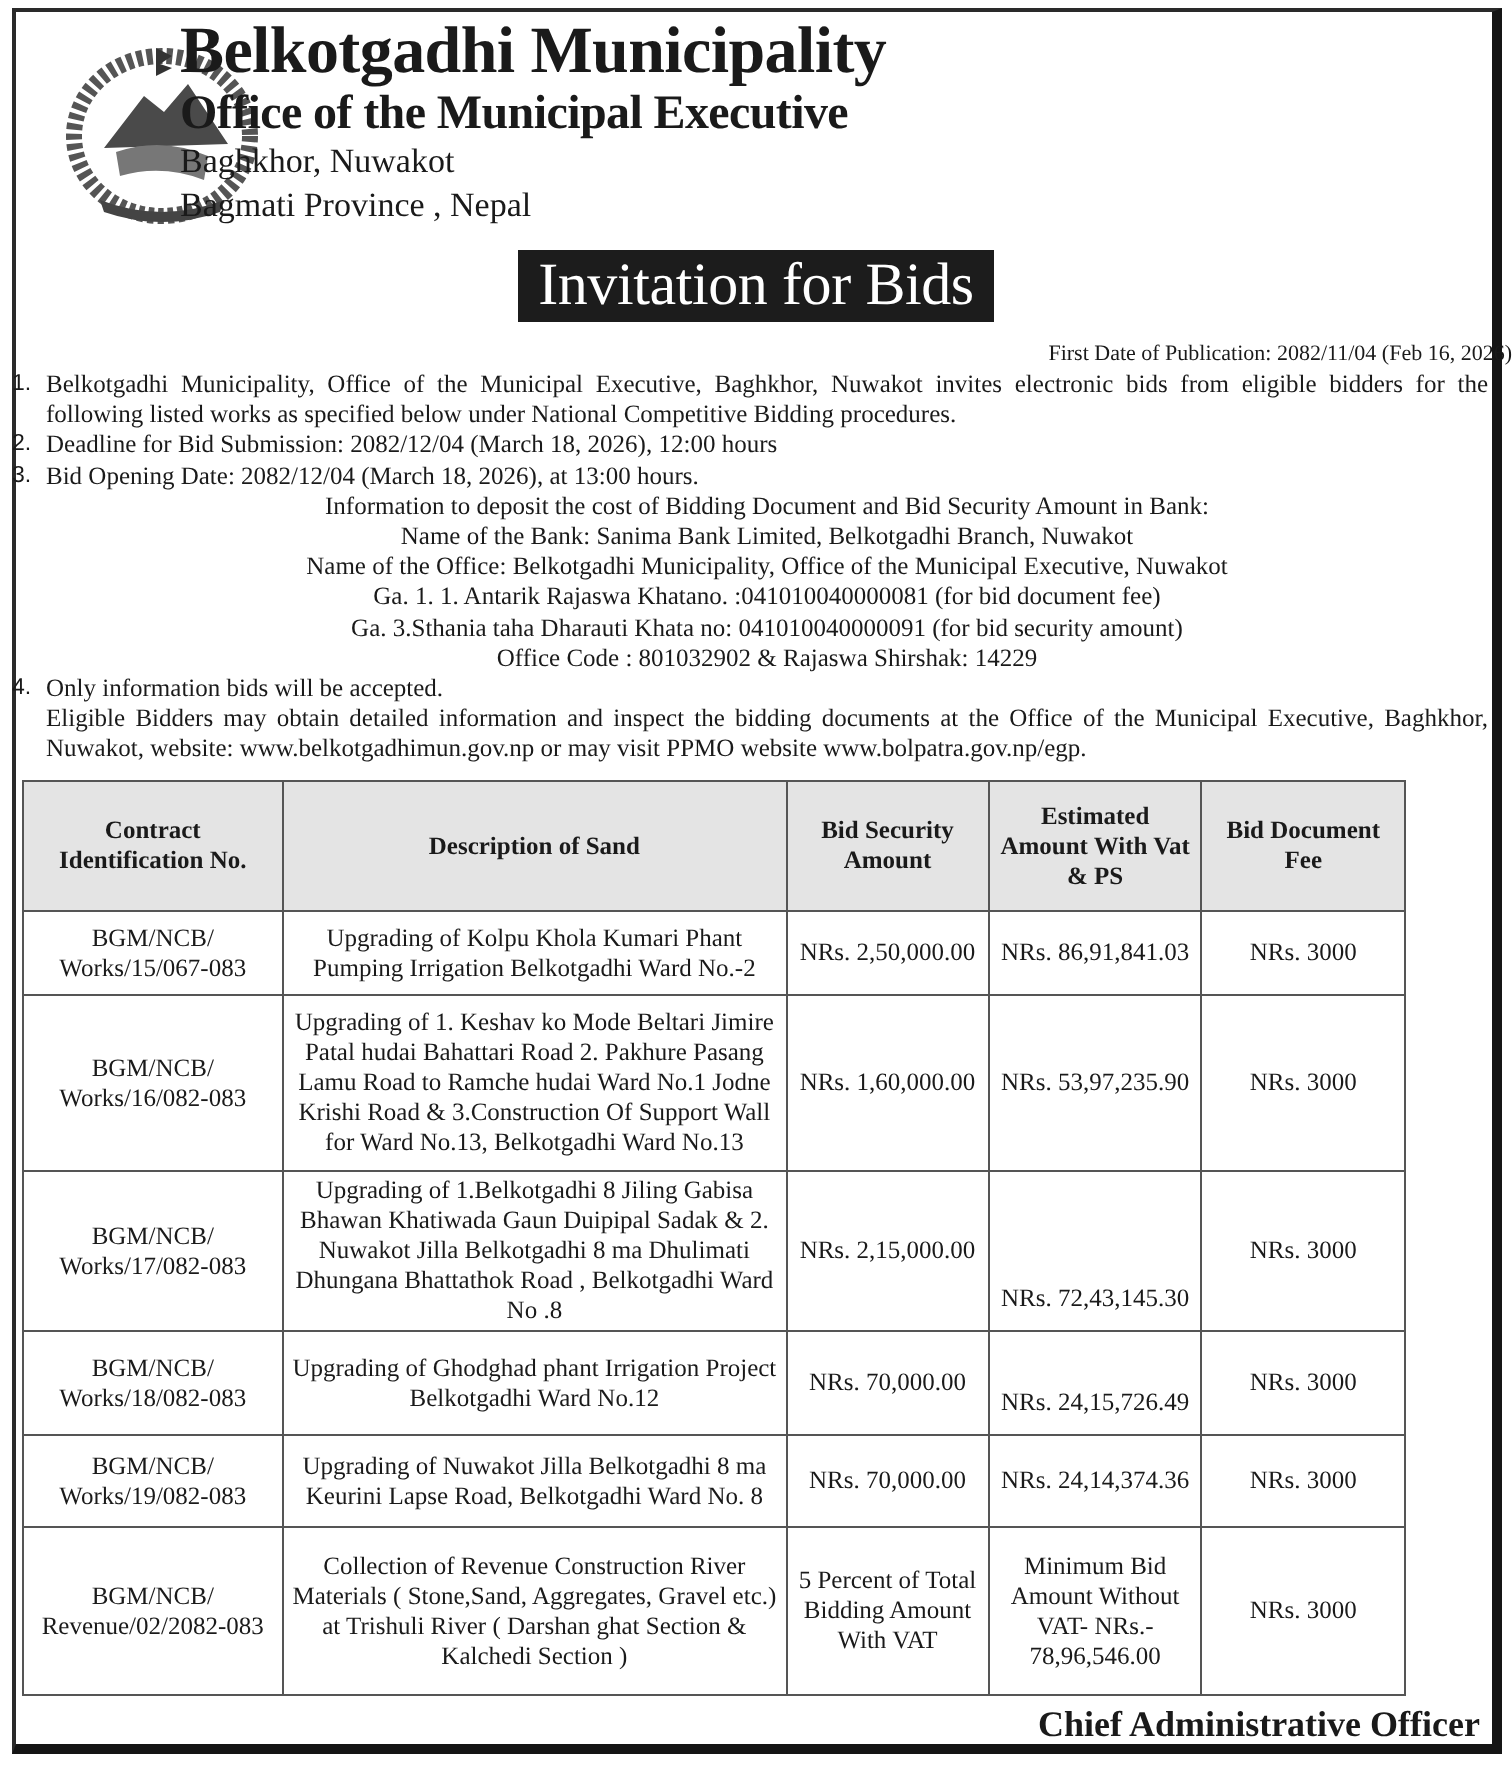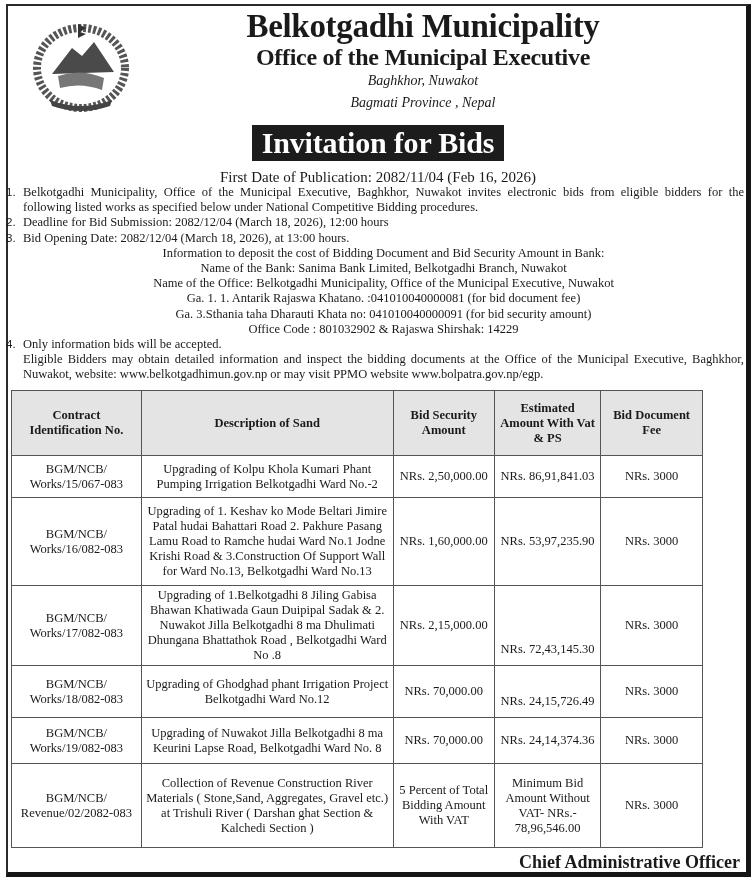--- a/index.html
+++ b/index.html
@@ -2,28 +2,28 @@
 <html><head>
 <meta charset="utf-8">
 <style>
   html, body { margin: 0; padding: 0; background: #ffffff; }
   body { width: 756px; height: 888px; position: relative; overflow: hidden;
          font-family: "Liberation Serif", serif; color: #1a1a1a; }
   .frame { position: absolute; left: 6px; top: 4px; width: 738px; height: 866px;
            border: 2px solid #2a2a2a; border-right: 5px solid #151515; border-bottom: 5px solid #151515;
            background: #fff; }
   .emblem { position: absolute; left: 22px; top: 16px; width: 118px; height: 98px; }
-  .head { position: absolute; left: 0; right: 0; top: 8px; text-align: center; }
+  .head { position: absolute; left: 0; right: 0; top: 8px; text-align: left; }
   .title { font-size: 33px; font-weight: bold; line-height: 36px; letter-spacing: -0.3px; margin-left: 90px;}
   .subtitle { font-size: 24px; font-weight: bold; line-height: 26px; margin-left: 90px; letter-spacing: -0.3px;}
-  .addr { font-size: 14px; line-height: 22px; margin-left: 90px; font-style: italic; }
+  .addr { font-size: 17px; line-height: 22px; margin-left: 90px; }
   .ifb-wrap { position: absolute; left: 0; right: 0; top: 125px; text-align: center; }
-  .ifb { display: inline-block; background: #1c1c1c; color: #fff; font-weight: bold;
+  .ifb { display: inline-block; background: #1c1c1c; color: #fff; font-weight: normal;
          font-size: 30px; line-height: 36px; padding: 0 10px; letter-spacing: -0.2px; }
-  .pubdate { position: absolute; left: 0; right: 0; top: 169px; text-align: center; font-size: 15px; line-height: 16px; }
+  .pubdate { position: absolute; left: 0; right: 0; top: 169px; text-align: right; font-size: 11px; line-height: 16px; }
   .body-text { position: absolute; left: 6px; right: 12px; top: 185px; font-size: 12.5px; line-height: 15.2px; }
   .li { display: flex; }
   .li .num { width: 17px; flex: none; font-family: "Liberation Sans", sans-serif; font-size: 11.5px; }
   .li .txt { flex: 1; text-align: justify; }
   .indent { padding-left: 17px; text-align: center; }
   table.bids { position: absolute; left: 11px; top: 390px; width: 692px; border-collapse: collapse;
                font-size: 12.5px; line-height: 15px; border-radius: 32px; }
   table.bids th, table.bids td { border: 1.5px solid #555; text-align: center; vertical-align: middle; padding: 2px 4px; }
   table.bids th { background: #e4e4e4; font-weight: bold; font-size: 12.5px; height: 60px; }
   .sig { position: absolute; right: 16px; top: 852px; font-weight: bold; font-size: 18px; }

